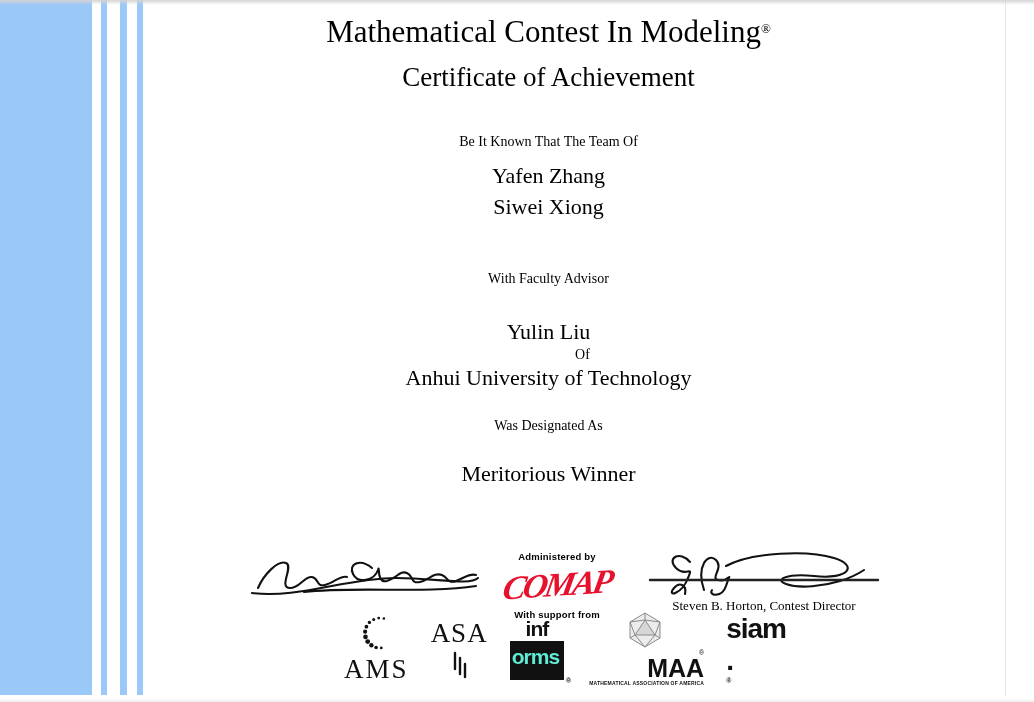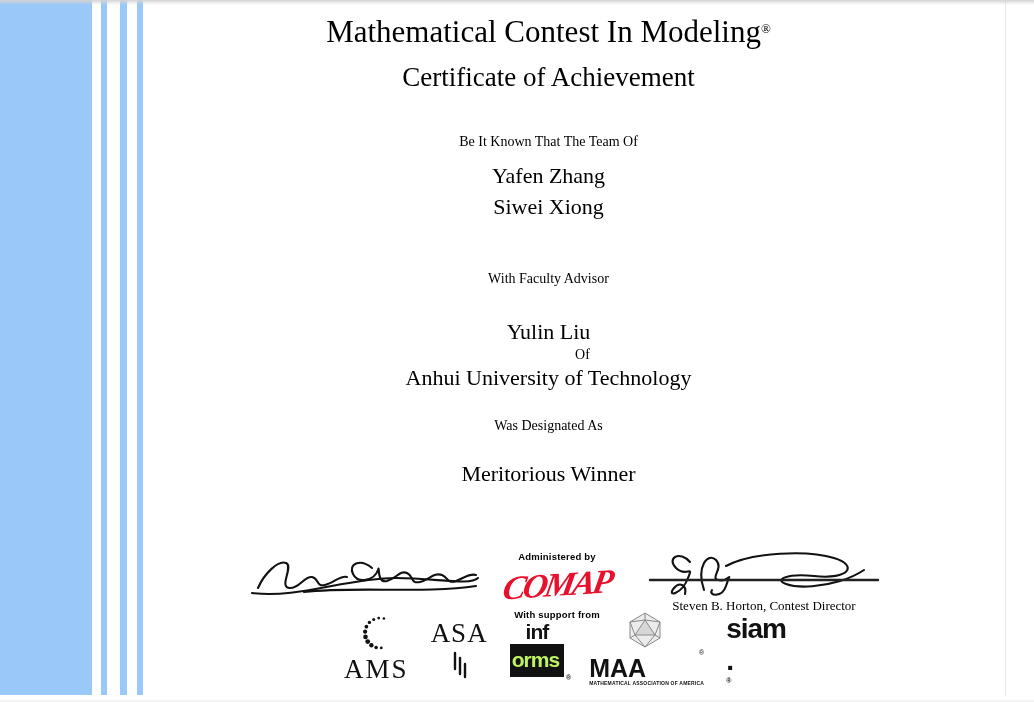--- a/index.html
+++ b/index.html
@@ -47,24 +47,24 @@
   
   .logo-row{left:348px;top:626px;width:438px;height:44px;display:flex;
     align-items:center;justify-content:space-between;}
   .logo{display:flex;align-items:center;color:#111;flex-direction:column;}
   .ams-text{font-family:"Liberation Serif",serif;font-size:27px;letter-spacing:2px;
     margin-left:-4px;}
   .asa-text{font-family:"Liberation Serif",serif;font-size:27px;letter-spacing:1px;}
   .informs{font-family:"Liberation Sans",sans-serif;font-weight:bold;font-size:21px;
     position:relative;}
   .informs .inf{letter-spacing:-1px;}
-  .informs .orms{background:#111;color:#bef264;padding:4px 5px 5px 2px;letter-spacing:-1px;text-align:center;}
+  .informs .orms{background:#111;color:#5eead4;padding:4px 5px 11px 2px;letter-spacing:-1px;text-align:center;}
   .informs .reg-tiny{position:absolute;right:-7px;bottom:-4px;}
   .reg-tiny{font-size:7px;font-family:"Liberation Sans",sans-serif;}
-  .maa-col{display:flex;flex-direction:column;align-items:flex-start;margin-left:3px;}
+  .maa-col{display:flex;flex-direction:column;align-items:flex-end;margin-left:3px;}
   .maa-text{font-family:"Liberation Sans",sans-serif;font-weight:bold;font-size:25px;
     line-height:24px;letter-spacing:0px;}
   .maa-caption{font-family:"Liberation Sans",sans-serif;font-weight:bold;font-size:5px;
     letter-spacing:.2px;white-space:nowrap;}
   .siam{font-family:"Liberation Sans",sans-serif;font-weight:bold;font-size:28px;
     letter-spacing:-1px;align-items:baseline;}
 </style>
 </head>
 <body>
 

